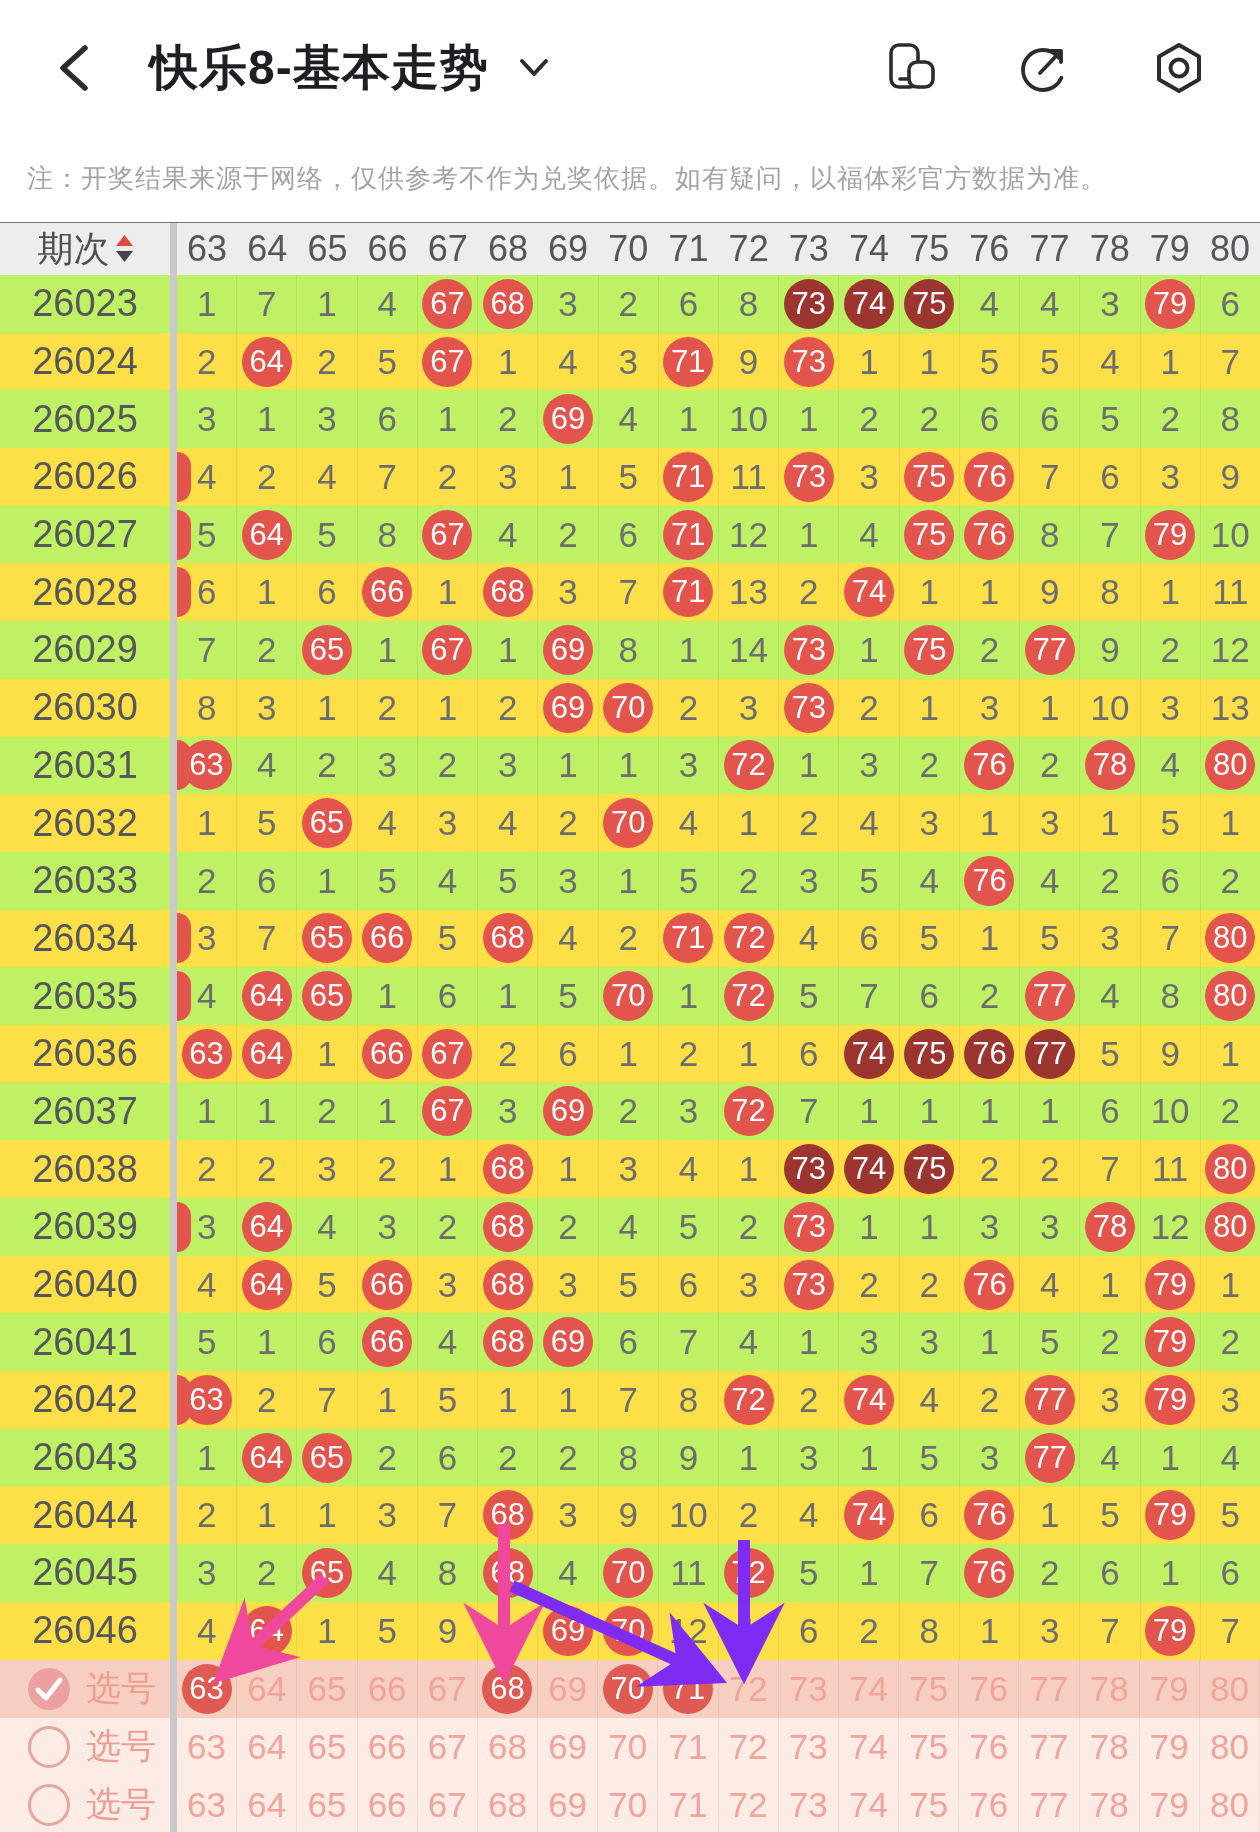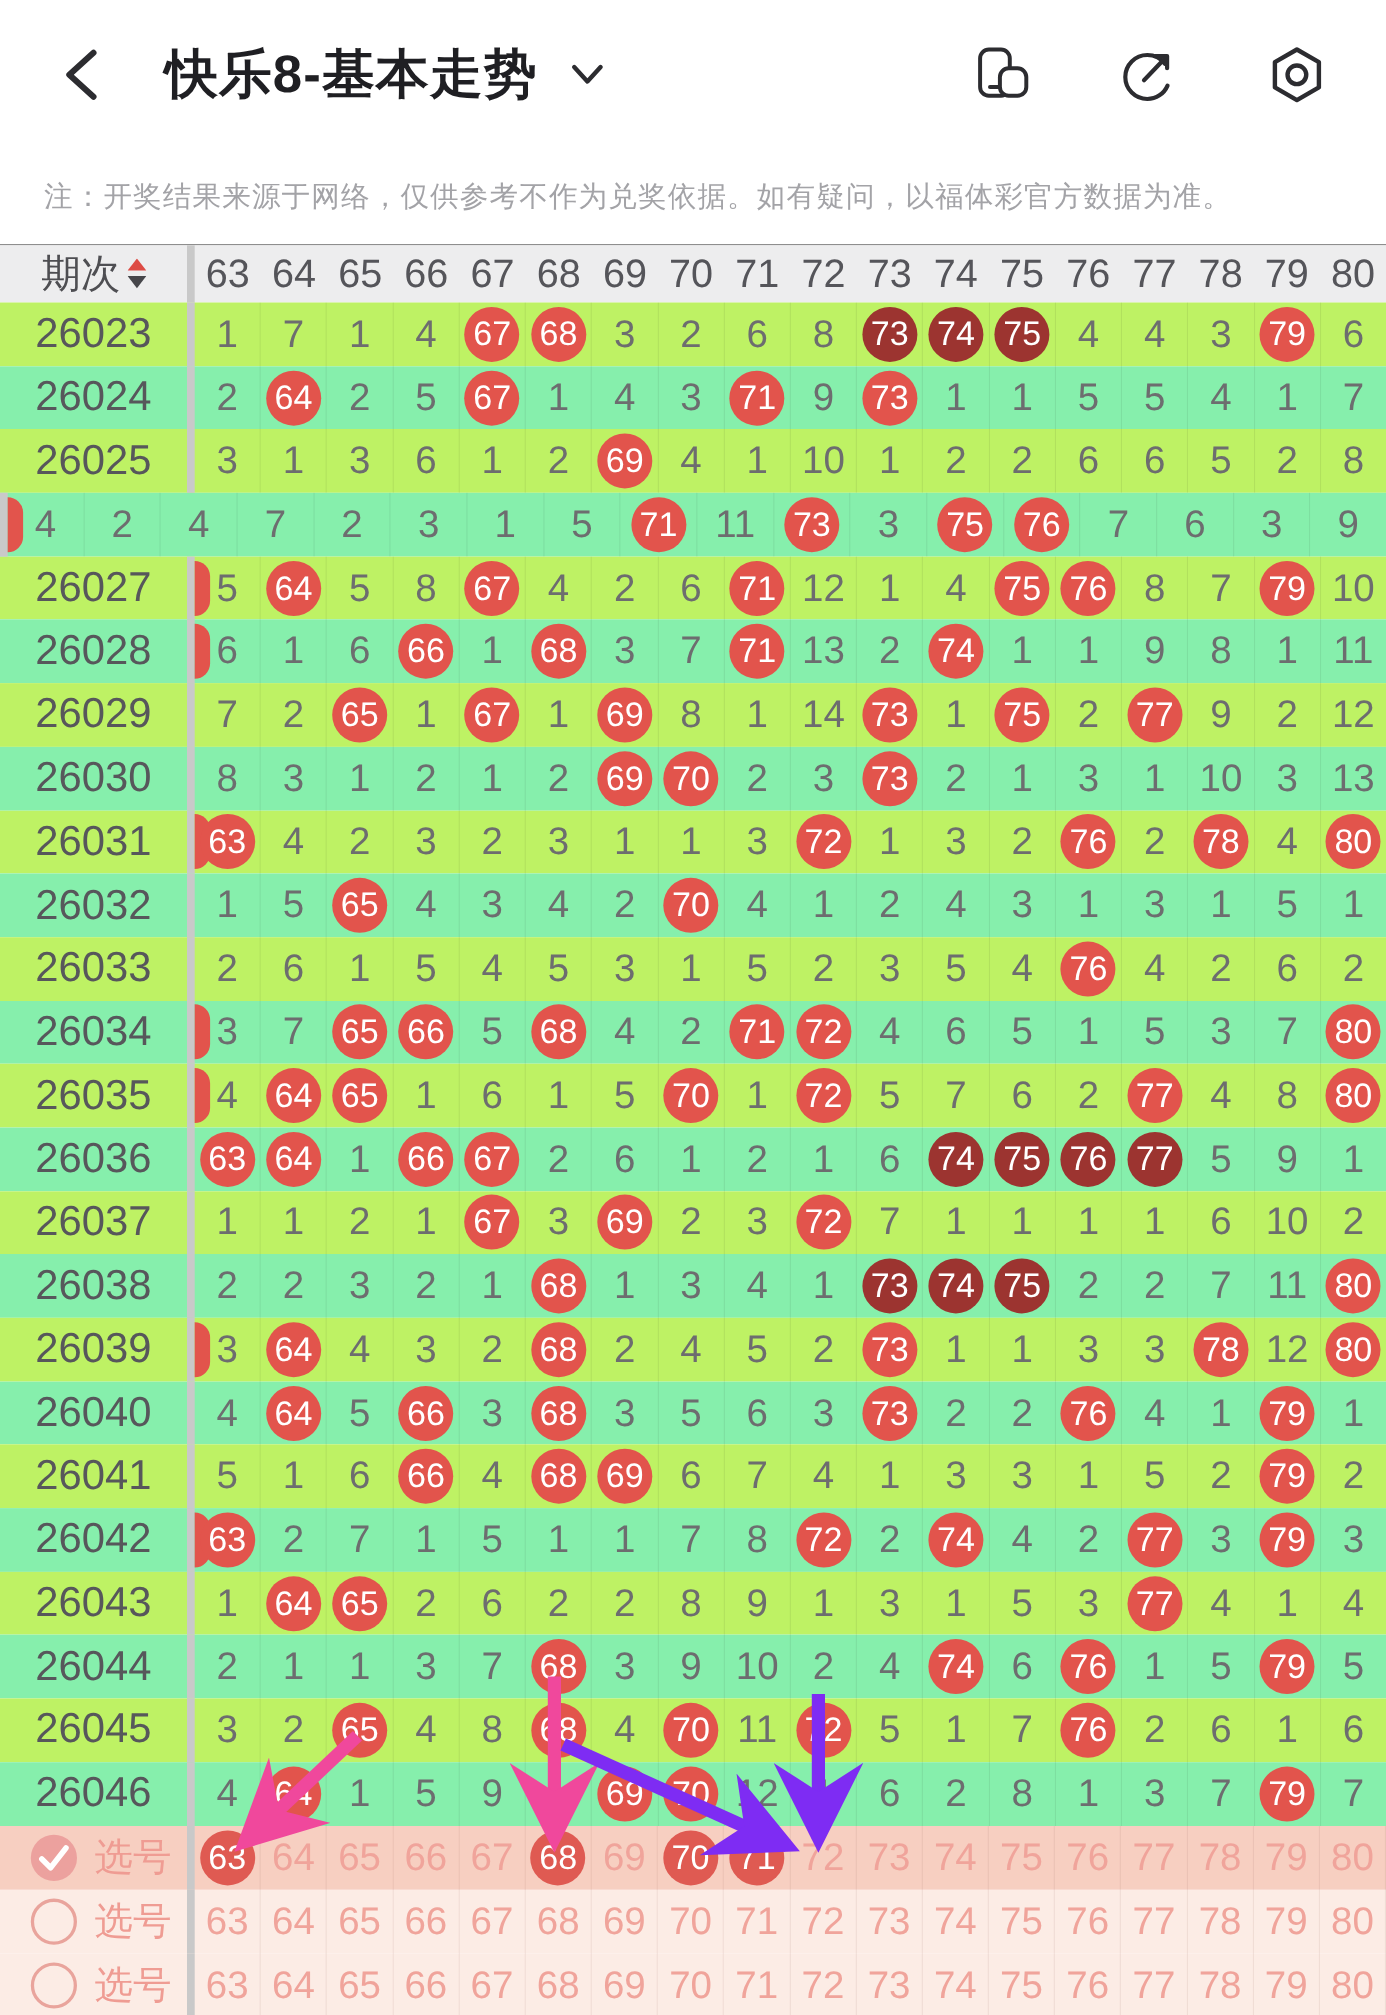--- a/index.html
+++ b/index.html
@@ -9,25 +9,25 @@
   .topbar{position:absolute;top:0;left:0;width:1260px;height:135px;background:#fff;
           display:flex;align-items:center;}
   .back-btn{position:absolute;left:52px;top:42px;width:44px;height:52px;}
   .title-group{position:absolute;left:150px;top:0;height:135px;display:flex;align-items:center;}
   .page-title{font-size:48px;font-weight:700;color:#1f1f23;letter-spacing:1px;}
   .caret-down{margin-left:30px;width:30px;height:20px;}
   .right-icons{position:absolute;right:54px;top:0;height:135px;display:flex;align-items:center;gap:80px;}
   .ticon{width:54px;height:54px;}
   
   .note{position:absolute;top:135px;left:0;width:1260px;height:87px;box-sizing:border-box;
-        padding:26px 40px 0 40px;font-size:26px;color:#a3a3a7;letter-spacing:1px;}
+        padding:26px 40px 0 27px;font-size:26px;color:#a3a3a7;letter-spacing:1px;}
   
   .table{position:absolute;top:222px;left:0;width:1260px;border-top:1px solid #737373;}
   .trow{display:flex;height:57.7px;background:#bef264;}
-  .trow.alt{background:#86efac;}
+  .trow.alt{background:#fde047;}
   .trow.thead{height:52px;background:#ededee;}
   .plabel{width:170px;flex:none;display:flex;align-items:center;justify-content:center;
           font-size:38px;color:#57575b;}
   .thead .plabel{font-size:36px;color:#4e4e52;}
   .divcol{width:7px;flex:none;background:#c9c9c9;}
   .cells{flex:1;display:flex;position:relative;}
   .cell{flex:1;display:flex;align-items:center;justify-content:center;
         font-size:35px;color:#6d6d6f;border-right:1px solid rgba(0,0,0,0.065);position:relative;}
   .cell:last-child{border-right:none;}
   .thead .cell{border-right:none;font-size:36px;color:#55555a;}
@@ -207,20 +207,21 @@
           <div class="cell">2</div>
           <div class="cell">2</div>
           <div class="cell">6</div>
           <div class="cell">6</div>
           <div class="cell">5</div>
           <div class="cell">2</div>
           <div class="cell">8</div>
         </div>
       </div>
       <div class="trow alt">
+        <div class="plabel">26026</div>
         <div class="divcol"></div>
         <div class="cells">
           <div class="sliver"></div>
           <div class="cell">4</div>
           <div class="cell">2</div>
           <div class="cell">4</div>
           <div class="cell">7</div>
           <div class="cell">2</div>
           <div class="cell">3</div>
           <div class="cell">1</div>

